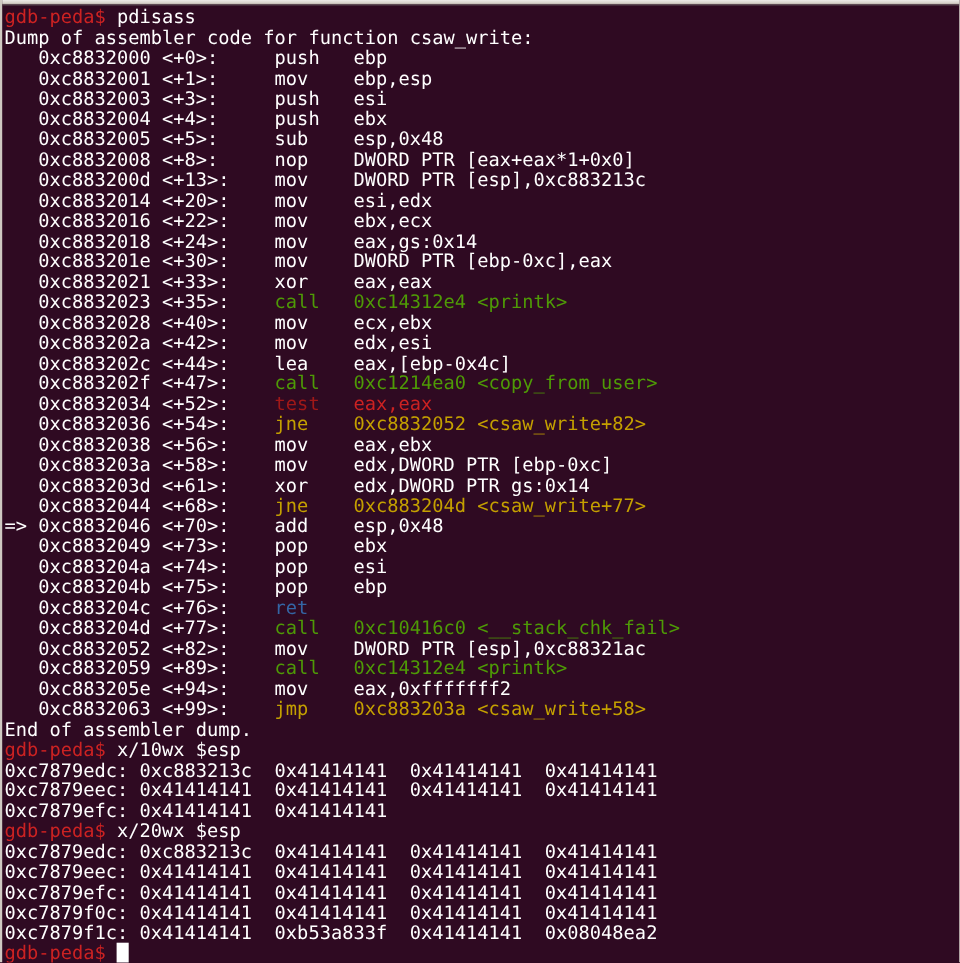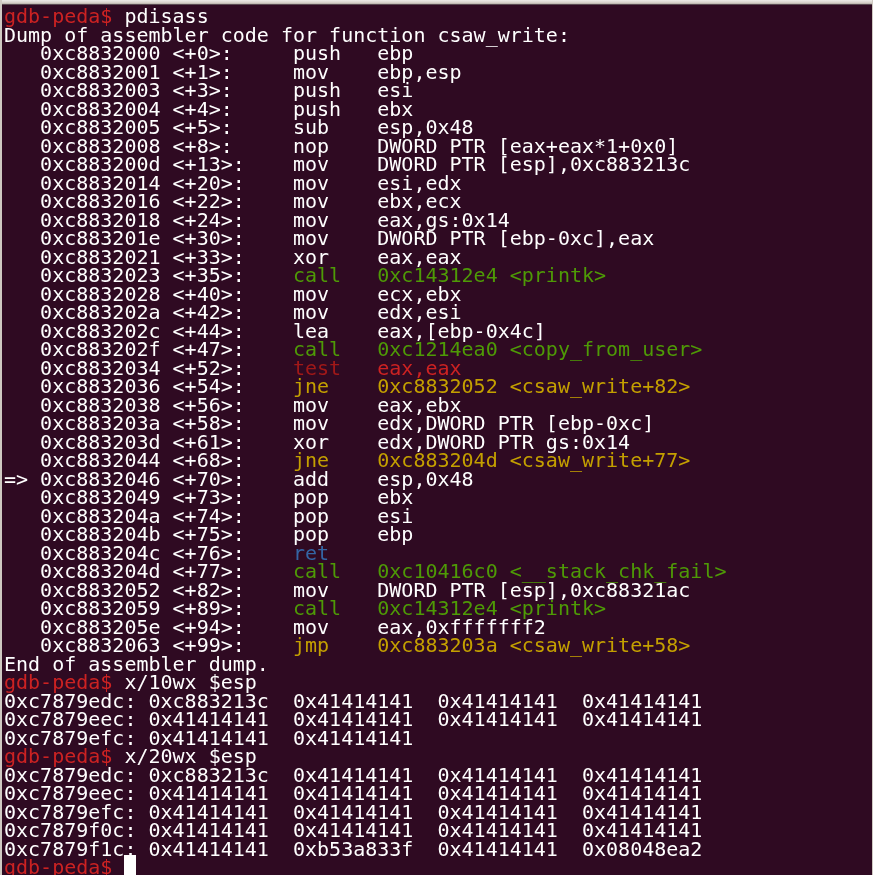--- a/index.html
+++ b/index.html
@@ -23,21 +23,21 @@
   .top-edge {
     height: 5px;
     width: 100%;
     background: linear-gradient(to bottom, #eceae7 0%, #d9d4cd 60%, #b8b1a9 100%);
     border-bottom: 1px solid #5a4a52;
     box-sizing: border-box;
   }
   .terminal {
     margin: 0;
     padding: 2px 0 0 2px;
-    font-size: 20px;
+    font-size: 17px;
     line-height: 18.5px;
     white-space: pre;
     color: var(--foreground, #ffffff);
   }
   .line { height: 18.5px; }
   .seg-default { color: var(--foreground, #ffffff); }
   .seg-prompt  { color: var(--prompt_red, #cc2222); }
   .seg-green   { color: var(--call_green, #4e9a06); }
   .seg-yellow  { color: var(--jump_yellow, #c4a000); }
   .seg-blue    { color: var(--ret_blue, #3465a4); }

